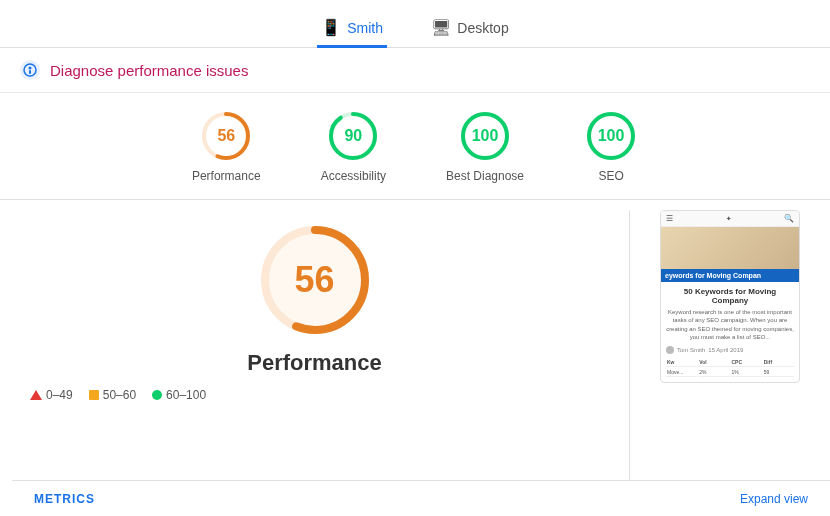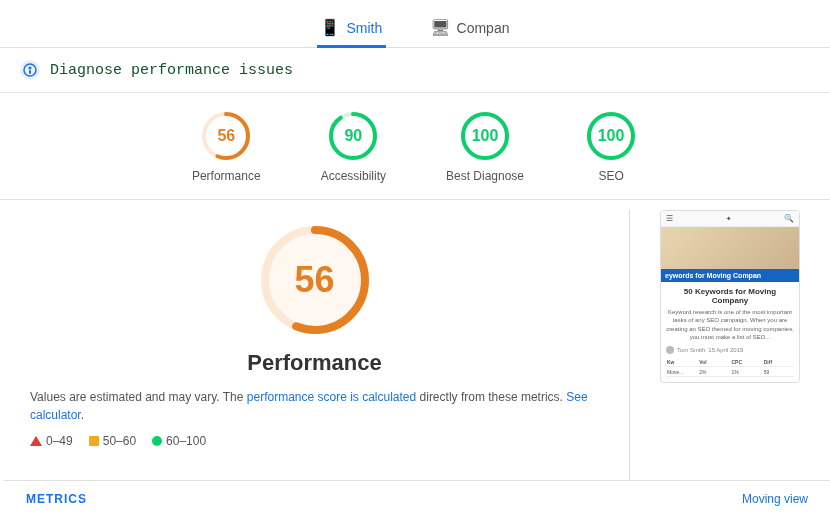--- a/index.html
+++ b/index.html
@@ -39,21 +39,21 @@
       padding: 12px 20px;
       border-bottom: 1px solid #e8e8e8;
     }
     .diagnose-icon {
       width: 20px; height: 20px;
       border-radius: 50%;
       background: #e8f0fe;
       display: flex; align-items: center; justify-content: center;
       font-size: 10px; color: #1a73e8;
     }
-    .diagnose-title { font-size: 15px; color: #14532d; font-weight: 500; font-family: Liberation Mono, monospace; }
+    .diagnose-title { font-size: 15px; color: #be185d; font-weight: 500; }
 
     
     .score-cards-container {
       background: #fff;
       border-bottom: 1px solid #e0e0e0;
       padding: 16px 0;
     }
     .score-cards {
       display: flex;
       justify-content: center;
@@ -231,21 +231,21 @@
       font-size: 5px;
       color: #555;
     }
     .preview-table-cell { padding: 1px; border-bottom: 1px solid #eee; }
     .preview-table-header { font-weight: bold; font-size: 5px; }
 
     
     .bottom-bar {
       position: absolute;
       bottom: 0;
-      left: 4px; right: 0;
+      left: 12px; right: 0;
       height: 36px;
       display: flex;
       align-items: center;
       justify-content: space-between;
       padding: 0 22px;
       border-top: 1px solid #e0e0e0;
       background: #fff;
     }
     .metrics-label {
       font-size: 12px;
@@ -265,21 +265,21 @@
 </head>
 <body>
 
 <div class="tabs-bar">
   <div class="tab active">
     <span class="tab-icon">📱</span>
     <span>Smith</span>
   </div>
   <div class="tab">
     <span class="tab-icon">🖥</span>
-    <span>Compan</span>
+    <span>Desktop</span>
   </div>
 </div>
 
 <div class="diagnose-bar">
   <div class="diagnose-icon">
     <svg width="14" height="14" viewBox="0 0 14 14">
       <circle cx="7" cy="7" r="6" fill="#e8f0fe" stroke="#1a73e8" stroke-width="1.5"></circle>
       <circle cx="7" cy="5" r="1.5" fill="#1a73e8"></circle>
       <rect x="6" y="7" width="2" height="4" rx="1" fill="#1a73e8"></rect>
     </svg>
@@ -346,23 +346,20 @@
         <svg width="120" height="120" viewBox="0 0 120 120" style="position:absolute;top:0;left:0;">
           <circle cx="60" cy="60" r="50" fill="#fff8f0" stroke="#fce8d5" stroke-width="8"></circle>
           <circle cx="60" cy="60" r="50" fill="none" stroke="#e67e22" stroke-width="8" stroke-dasharray="314.16" stroke-dashoffset="138" stroke-linecap="round" transform="rotate(-90 60 60)"></circle>
         </svg>
         <span class="big-score-number">56</span>
       </div>
     </div>
 
     <div class="perf-title">Performance</div>
 
-    <div class="perf-desc">
-      <span>Values are estimated and may vary. The </span><a href="#">performance score is calculated</a><span> directly from these metrics. </span><a href="#">See calculator</a><span>.</span>
-    </div>
 
     <div class="legend">
       <div class="legend-item">
         <div class="legend-triangle"></div>
         <span>0–49</span>
       </div>
       <div class="legend-item">
         <div class="legend-square"></div>
         <span>50–60</span>
       </div>
@@ -408,14 +405,14 @@
           <div class="preview-table-cell">59</div>
         </div>
       </div>
     </div>
   </div>
 
 </div>
 
 <div class="bottom-bar">
   <span class="metrics-label">METRICS</span>
-  <span class="expand-view">Moving view</span>
+  <span class="expand-view">Expand view</span>
 </div>
 
 </body></html>

